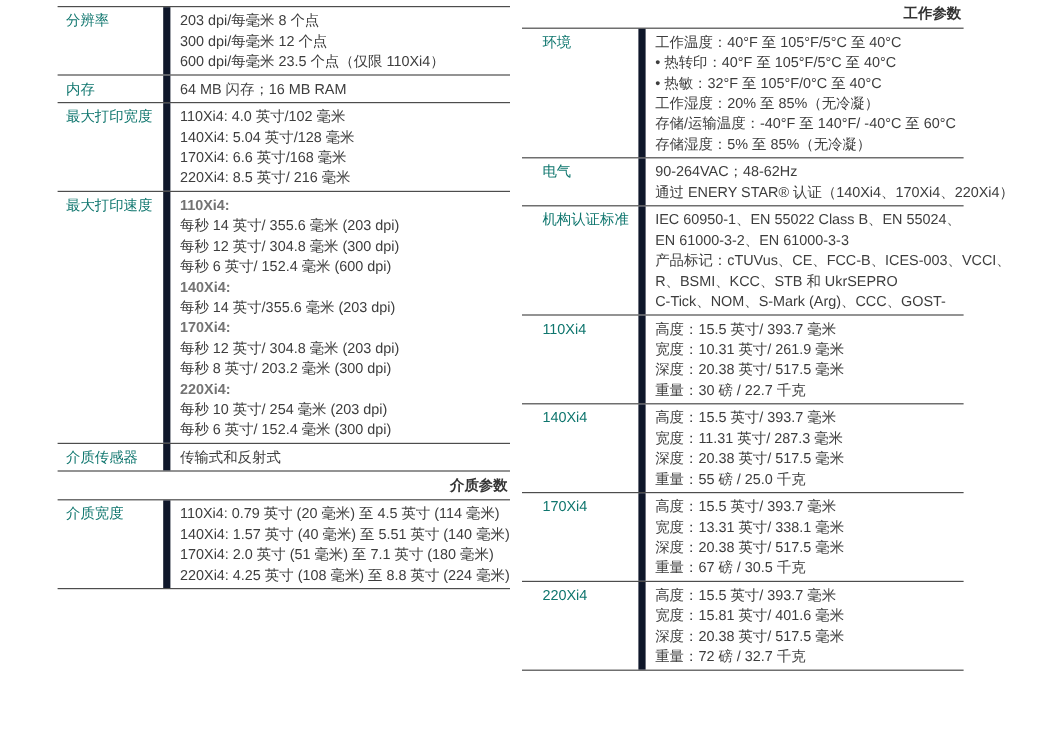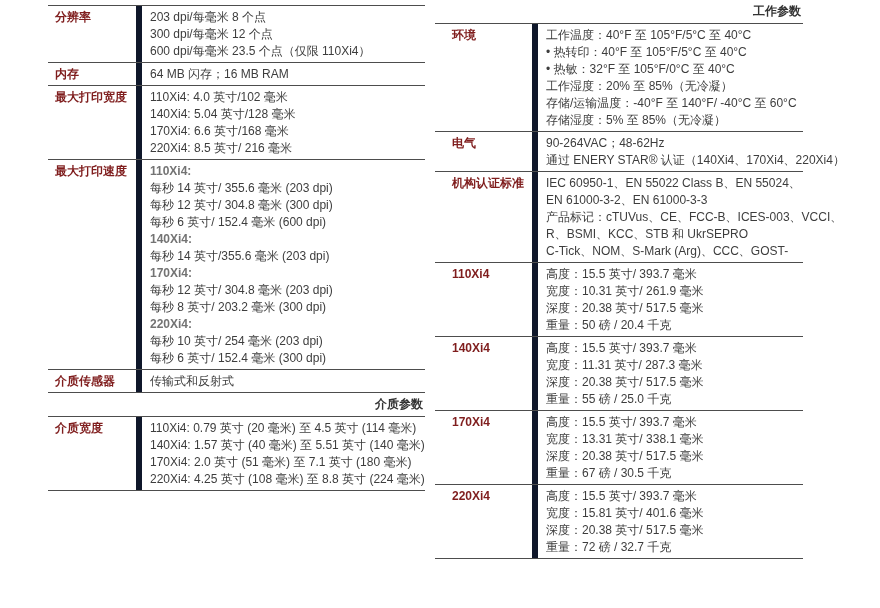--- a/index.html
+++ b/index.html
@@ -8,21 +8,21 @@
          font-family:"Liberation Sans","DejaVu Sans",sans-serif;
          color:#3d3d3d; font-size:12px; line-height:17px; }
   .tbl { position:absolute; border-bottom:1px solid #4d4d4d; }
   .tbl-left  { left:48px;  top:5px; width:377px; }
   .tbl-right { left:435px; top:0;   width:368px; }
   .row { display:flex; align-items:stretch; border-top:1px solid #4d4d4d; }
   .sec { border-top:1px solid #4d4d4d; font-weight:700; color:#333;
          padding:3px 2px 3px 7px;text-align:right; }
   .tbl-right .sec { padding-left:2px; }
   .sec.no-top { border-top:none; }
-  .lbl { flex:0 0 88px; font-weight:700; color:#7f1d1d; padding:3px 2px 2px 7px; }
+  .lbl { flex:0 0 88px; font-weight:400; color:#0f766e; padding:3px 2px 2px 7px; }
   .tbl-right .lbl { flex-basis:85px; padding-left:5px;margin-left:12px; }
   .val { flex:1 1 auto; border-left:6px solid #0f172a; padding:3px 2px 2px 8px; }
   .ln { white-space:nowrap; }
   .b  { font-weight:700; color:#737373; }
 </style>
 </head>
 <body>
 
 <div class="tbl tbl-left">
 
@@ -126,21 +126,21 @@
     </div>
   </div>
 
 
   <div class="row">
     <div class="lbl">110Xi4</div>
     <div class="val">
       <div class="ln">高度：15.5 英寸/ 393.7 毫米</div>
       <div class="ln">宽度：10.31 英寸/ 261.9 毫米</div>
       <div class="ln">深度：20.38 英寸/ 517.5 毫米</div>
-      <div class="ln">重量：50 磅 / 20.4 千克</div>
+      <div class="ln">重量：30 磅 / 22.7 千克</div>
     </div>
   </div>
 
   <div class="row">
     <div class="lbl">140Xi4</div>
     <div class="val">
       <div class="ln">高度：15.5 英寸/ 393.7 毫米</div>
       <div class="ln">宽度：11.31 英寸/ 287.3 毫米</div>
       <div class="ln">深度：20.38 英寸/ 517.5 毫米</div>
       <div class="ln">重量：55 磅 / 25.0 千克</div>

